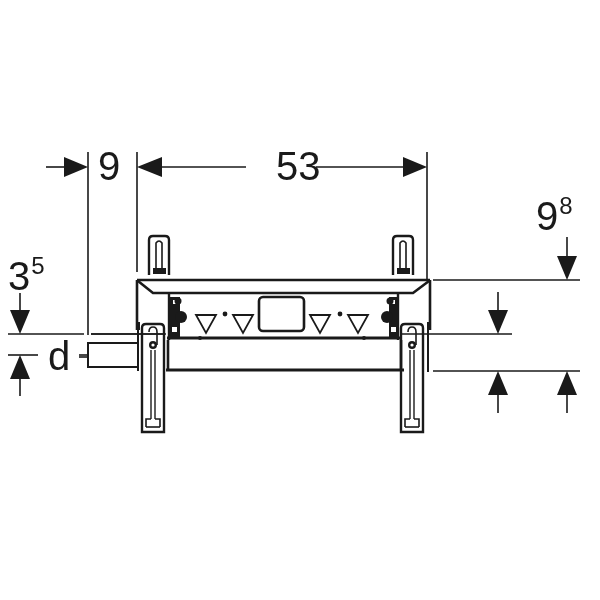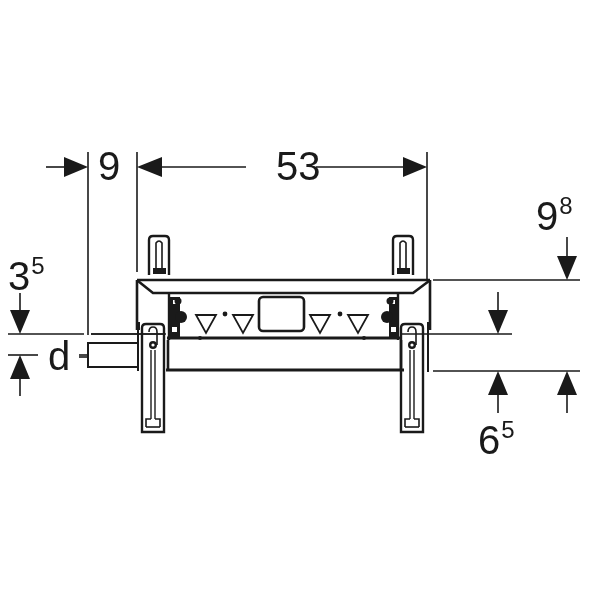--- a/index.html
+++ b/index.html
@@ -190,17 +190,14 @@
   </div>
 
   <div class="dim-label" style="left:8px; top:256px;">
     <span>3</span><sup>5</sup>
   </div>
 
   <div class="dim-label" style="left:48px; top:336px;">
     <span>d</span>
   </div>
 
-  <div class="dim-label" style="left:478px; top:420px;">
-    <span>6</span><sup>5</sup>
-  </div>
 
 </div>
 
 </body></html>

